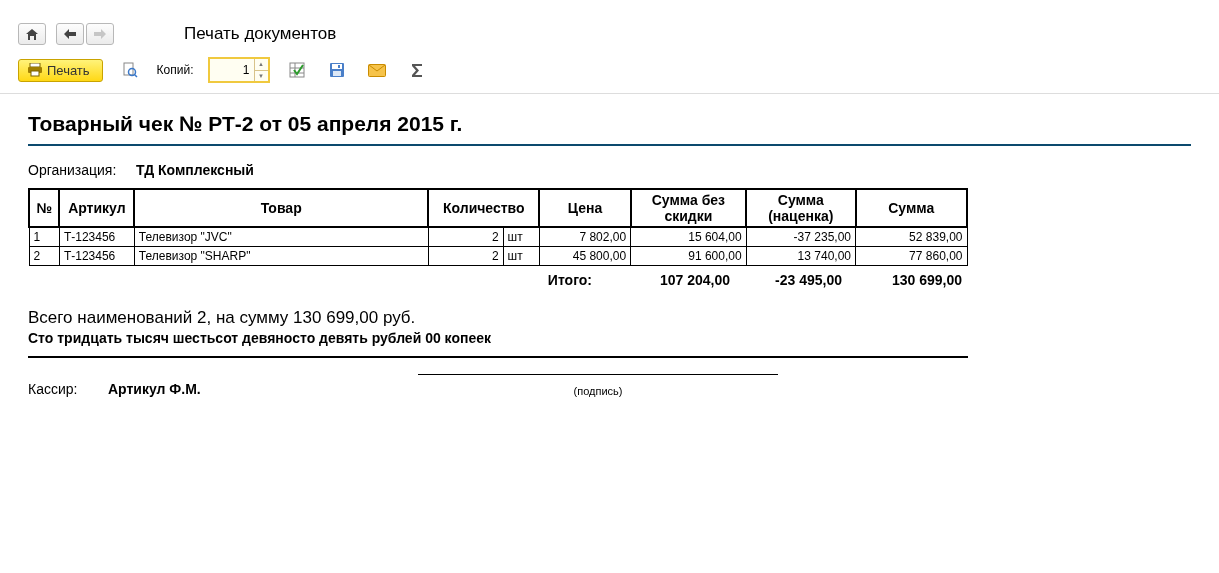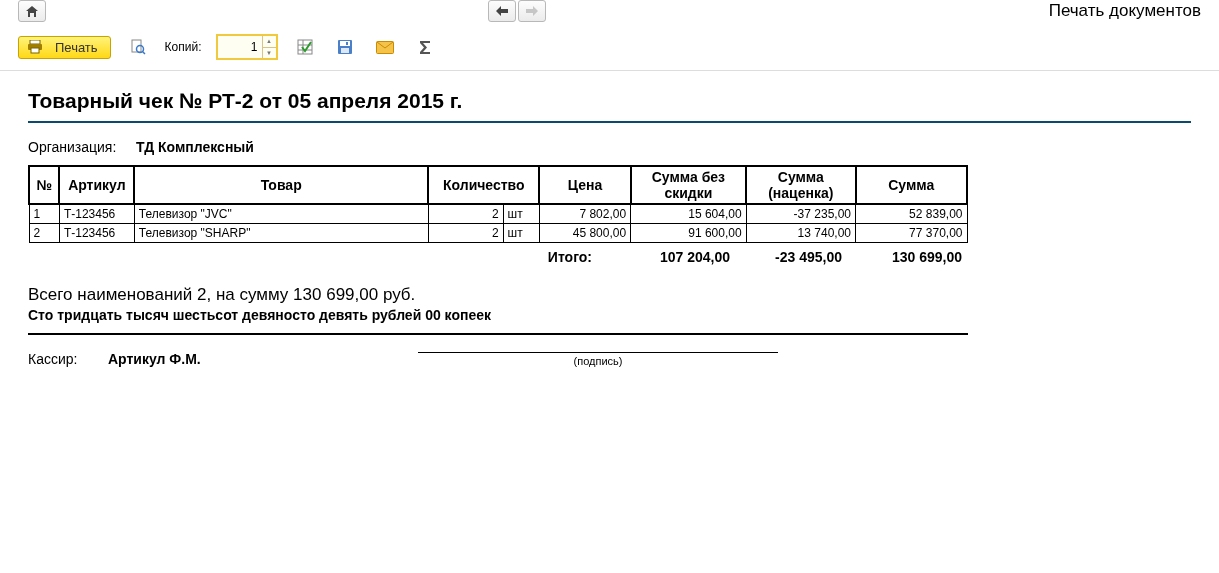--- a/index.html
+++ b/index.html
@@ -6,23 +6,22 @@
     body {
       font-family: Arial, sans-serif;
       font-size: 13px;
       background: #fff;
       color: #000;
       width: 1219px;
     }
     .top-nav {
       display: flex;
       align-items: center;
-      padding: 0 18px 4px;
+      padding: 23px 18px 4px;
       gap: 10px;
-      justify-content: space-between;
     }
     .nav-btn-group { display: flex; gap: 2px; }
     .nav-btn {
       width: 28px; height: 22px;
       background: linear-gradient(#fdfdfd, #ebebeb);
       border: 1px solid #b8b8b8;
       border-radius: 3px;
       display: flex; align-items: center; justify-content: center;
       cursor: pointer;
       font-size: 12px;
@@ -36,21 +35,21 @@
       align-items: center;
       padding: 8px 18px 10px;
       gap: 14px;
       border-bottom: 1px solid #ddd;
     }
     .print-btn {
       background: linear-gradient(#fff37a, #ffd815);
       border: 1px solid #c9a300;
       border-radius: 3px;
       padding: 3px 12px 3px 8px;
-      display: flex; align-items: center; gap: 12px;
+      display: flex; align-items: center; gap: 4px;
       cursor: pointer;
       font-size: 13px;
       color: #333;
     }
     .tool-btn {
       width: 26px; height: 24px;
       border: 1px solid transparent;
       background: transparent;
       display: flex; align-items: center; justify-content: center;
       cursor: pointer;
@@ -146,21 +145,21 @@
       width: 940px;
     }
     .sign-row {
       display:flex;
       margin-top: 16px;
       align-items: flex-end;
     }
     .sign-label { width: 80px; font-size: 14px; }
     .sign-name { font-weight: bold; font-size: 14px; width: 110px;}
     .sign-line-wrap { margin-left: 200px; }
-    .sign-line { width: 360px; border-top: 1px solid #000; text-align:center; font-size: 11px; padding-top: 2px;}
+    .sign-line { width: 360px; border-top: 1px solid #000; text-align:center; font-size: 11px; padding-top: 10px;}
   </style>
 </head>
 <body>
 
 <div class="top-nav">
   <button class="nav-btn">
     <svg width="14" height="13" viewBox="0 0 14 13">
         <path d="M7 1 L13 6 L11 6 L11 12 L9 12 L9 8 L5 8 L5 12 L3 12 L3 6 L1 6 Z" fill="#444"></path>
       </svg>
   </button>
@@ -268,21 +267,21 @@
         </tr>
         <tr>
           <td class="l">2</td>
           <td class="l">Т-123456</td>
           <td class="l">Телевизор "SHARP"</td>
           <td class="r" style="width:70px">2</td>
           <td class="l" style="width:34px">шт</td>
           <td class="r">45 800,00</td>
           <td class="r">91 600,00</td>
           <td class="r">13 740,00</td>
-          <td class="r">77 370,00</td>
+          <td class="r">77 860,00</td>
         </tr>
       </tbody>
   </table>
 
   <div class="totals-row">
     <div class="lbl">Итого:</div>
     <div class="val">107 204,00</div>
     <div class="val2">-23 495,00</div>
     <div class="val3">130 699,00</div>
   </div>

